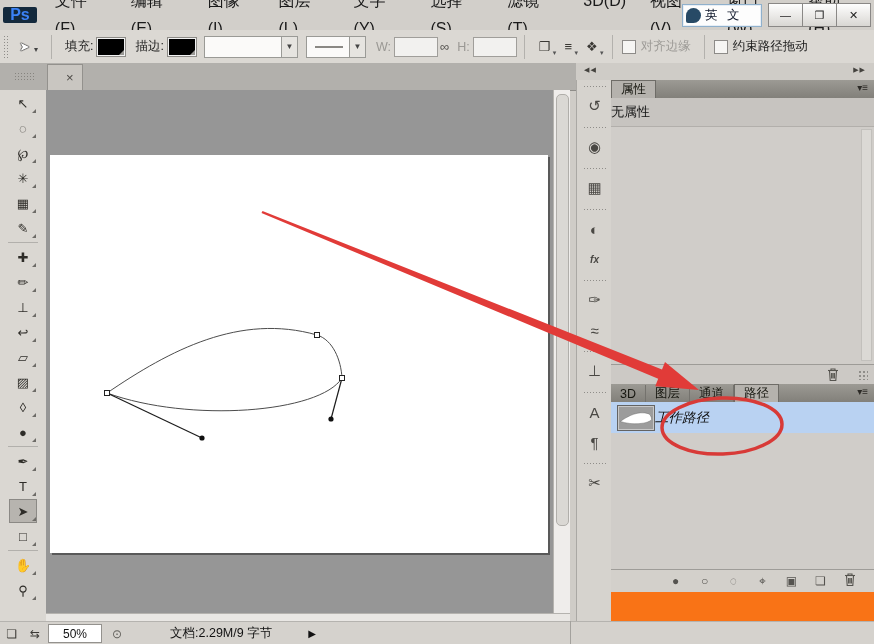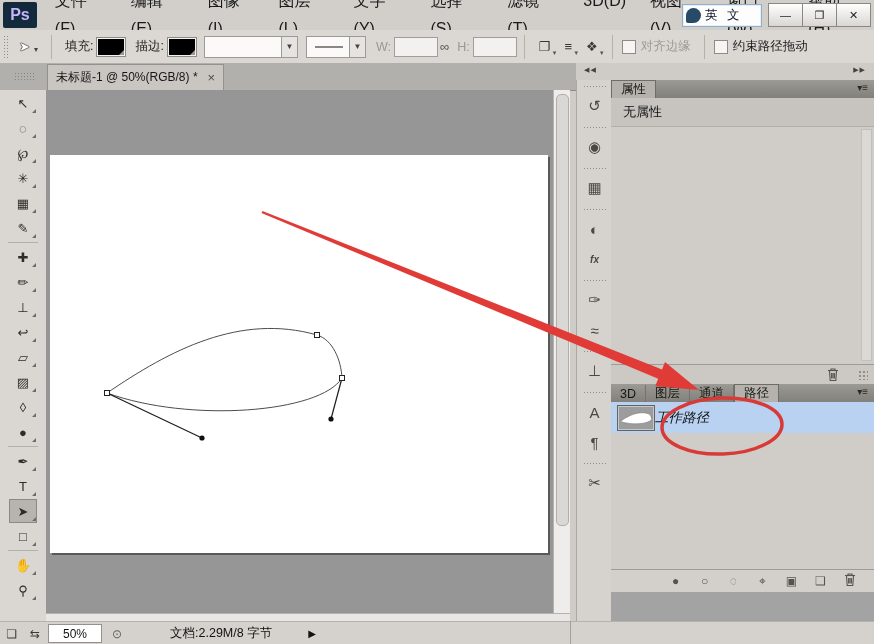--- a/index.html
+++ b/index.html
@@ -3,21 +3,21 @@
 <meta charset="utf-8">
 <style>
   html,body{margin:0;padding:0;}
   body{font-family:"Liberation Sans",sans-serif;-webkit-font-smoothing:antialiased;}
   #root{position:relative;width:874px;height:644px;background:#cfccc7;overflow:hidden;
         outline:1px solid #3c5a78;font-size:12px;color:#1c1c1c;}
   .abs{position:absolute;}
 
   
   #menubar{left:0;top:0;width:874px;height:30px;background:#d2cfca;display:flex;align-items:center;border-bottom:1px solid #bdbab5;}
-  #ps-logo{width:34px;height:26px;margin:0 6px 0 3px;background:#13293c;color:#c4b5fd;font-weight:bold;
+  #ps-logo{width:34px;height:16px;margin:0 6px 0 3px;background:#13293c;color:#3b82f6;font-weight:bold;
            font-size:16px;display:flex;align-items:center;justify-content:center;border-radius:2px;}
   .menu-item{padding:0 12px;font-size:16px;color:#1a1a1a;line-height:28px;cursor:default;}
   #ime-box{position:absolute;right:112px;top:4px;width:78px;height:21px;background:#fdfdfd;border:1px solid #8fb0cc;
            display:flex;align-items:center;box-shadow:0 0 0 1px #e7eef5 inset;}
   #ime-icon{width:15px;height:15px;margin:0 4px 0 3px;border-radius:50% 50% 50% 2px;background:#274a66;}
   #ime-label{color:#0f172a;font-size:12.5px;letter-spacing:3px;}
   #win-controls{position:absolute;right:3px;top:3px;display:flex;}
   .win-btn{width:33px;height:22px;background:linear-gradient(#fefefe,#d9d7d3);border:1px solid #8a8886;
            margin-left:-1px;display:flex;align-items:center;justify-content:center;font-size:11px;color:#222;}
 
@@ -77,28 +77,28 @@
 
   
   #dock{left:576px;top:80px;width:35px;height:541px;background:#d6d3ce;border-left:1px solid #aaa8a4;border-right:1px solid #aaa8a4;}
   .dock-grip{width:24px;height:4px;margin:5px auto 2px auto;
              background-image:radial-gradient(#8f8d89 0.8px,transparent 0.95px);background-size:3px 3px;}
   .dock-icon{width:35px;height:30px;display:flex;align-items:center;justify-content:center;
              font-size:15px;color:#4a4844;}
   .dock-icon.fx{font-size:10px;font-style:italic;font-weight:bold;}
 
   
-  #panels{left:611px;top:80px;width:263px;height:541px;background:#a3a3a3;}
+  #panels{left:611px;top:80px;width:263px;height:541px;background:#f97316;}
   .tabstrip{position:relative;height:18px;background:linear-gradient(#9c9a94,#82807a);display:flex;align-items:flex-end;}
   .ptab{height:17px;display:flex;align-items:center;padding:0 9px;font-size:12.5px;color:#16160f;border-right:1px solid #74726d;}
   .ptab.active{background:#b5b2ad;border:1px solid #6e6c67;border-bottom:none;}
   .panel-menu{position:absolute;right:6px;top:2px;font-size:10px;color:#2c2a26;}
   #prop-tabs{top:0;}
   #no-props{height:28px;background:#c7c4c0;border-bottom:1px solid #b2afab;display:flex;align-items:center;
-            padding-left:12px;font-size:13px;color:#121212;}
+            font-size:13px;color:#121212;}
   #prop-body{height:237px;background:#d0cdc9;position:relative;}
   #prop-scroll-hint{position:absolute;right:2px;top:2px;width:9px;height:230px;background:#dbd9d5;border:1px solid #c2c0bc;}
   #prop-bottom{height:19px;background:#ccc9c5;border-top:1px solid #9d9b97;position:relative;}
   #prop-trash{position:absolute;right:34px;top:2px;}
   #prop-grip{position:absolute;right:6px;top:5px;width:10px;height:10px;
              background-image:radial-gradient(#8f8d89 0.9px,transparent 1px);background-size:4px 4px;}
   #work-row{height:31px;background:#b9d2f2;display:flex;align-items:center;}
   #work-thumb{width:36px;height:24px;margin-left:6px;background:#9c9c9c;border:1px solid #636363;box-shadow:0 0 0 1px #c8c8c8 inset;}
   #work-label{font-family:"Liberation Serif",serif;font-style:italic;font-size:13.5px;color:#0d0d0d;}
   #paths-body{height:136px;background:#d0cdc9;}
@@ -184,21 +184,20 @@
     <span class="checkbox"></span>
     <span class="cb-label disabled">对齐边缘</span>
     <div class="opt-sep"></div>
     <span class="checkbox"></span>
     <span class="cb-label">约束路径拖动</span>
   </div>
 
   <div id="tabbar" class="abs">
     <div id="tabbar-grip"></div>
     <div id="doc-tab">
-      <span id="doc-tab-title">未标题-1 @ 50%(RGB/8) *</span>
       <span id="doc-tab-close">×</span>
     </div>
   </div>
 
   <div id="right-header" class="abs">
     <span id="collapse-left">◀◀</span>
     <span id="collapse-right">▶▶</span>
   </div>
 
   <div id="toolbar" class="abs">
@@ -324,21 +323,21 @@
       </div>
   </div>
 
   <div id="statusbar" class="abs">
     <div id="mini-swap-wrap">
         <span class="mini-icon">❏</span>
         <span class="mini-icon">⇆</span>
       </div>
     <div id="zoom-box">50%</div>
     <span id="clock-icon">⊙</span>
-    <span id="doc-info">文档:2.29M/8 字节</span>
+    <span id="doc-info">文档:2.29M/9 字节</span>
     <span id="status-expand">▶</span>
   </div>
   <div id="status-divider" class="abs"></div>
 
   <svg id="annot" class="abs">
       <polygon points="261.5,213.1 658.2,378.8 655.2,386.2 699.0,390.0 665.0,362.1 662.0,369.5 262.5,210.9" fill="#e13b38"></polygon>
       <ellipse cx="722" cy="426" rx="60" ry="28" fill="none" stroke="#d83a37" stroke-width="3.5" transform="rotate(-2 722 426)"></ellipse>
     </svg>
 </div>
 

